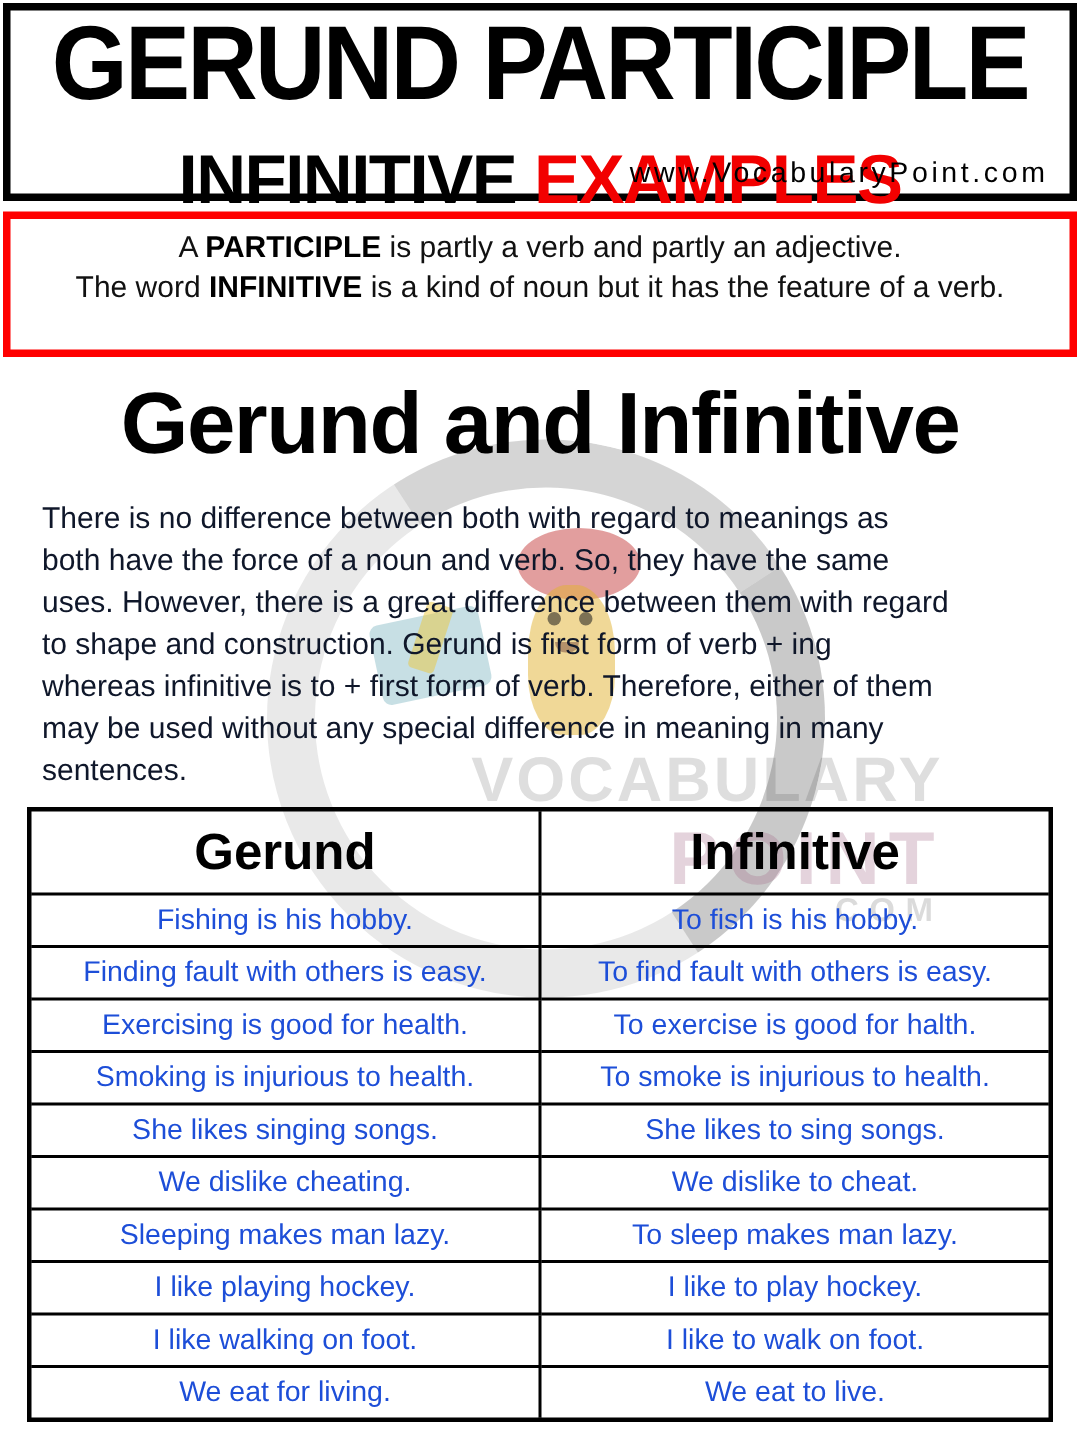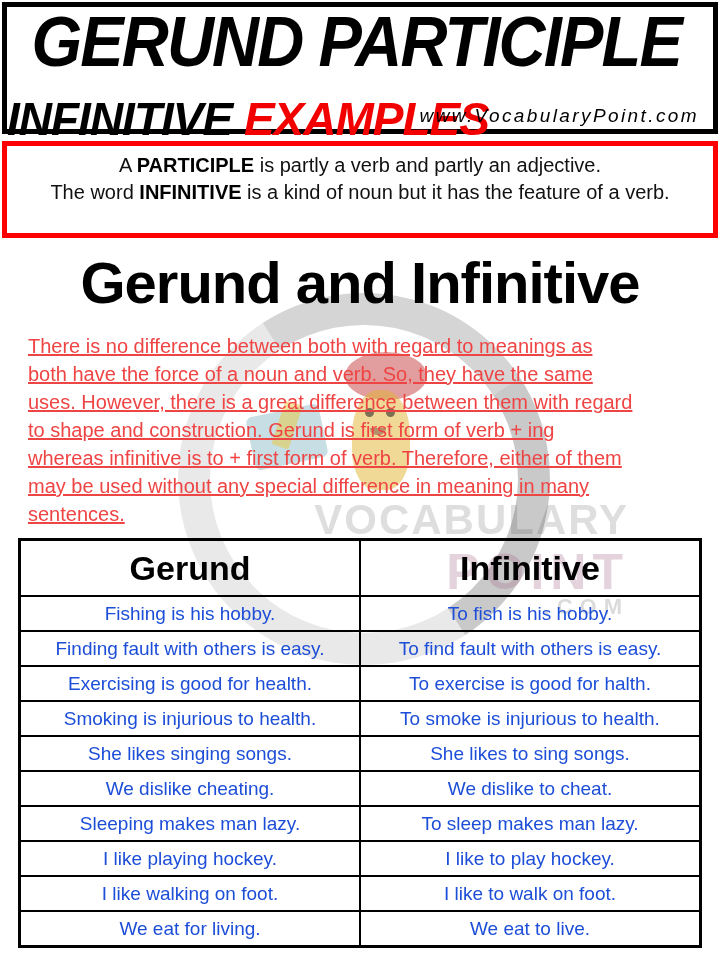--- a/index.html
+++ b/index.html
@@ -21,21 +21,21 @@
   .wm-strip{left:278px;top:402px;width:18px;height:46px;background:rgba(235,200,60,0.50);transform:rotate(18deg);border-radius:3px;}
   .wm-text{left:0;width:629px;text-align:right;font-weight:700;}
   .wm-vocab{top:496px;font-size:42px;letter-spacing:2px;color:rgba(70,70,70,0.18);}
   .wm-point{top:543px;font-size:50px;letter-spacing:6px;color:rgba(165,108,140,0.30);}
   .wm-com{top:594px;font-size:22px;letter-spacing:7px;color:rgba(90,90,90,0.22);}
 
   
   .title-box{
     position:absolute;left:2px;top:2px;width:716px;height:132px;
     box-sizing:border-box;border:5px solid #000;background:transparent;
-    text-align:left;z-index:1;font-style:italic;
+    text-align:center;z-index:1;
   }
   .title-line1{
     display:inline-block;margin-top:5px;font-size:70px;line-height:60px;
     font-weight:900;letter-spacing:-2px;white-space:nowrap;
     transform:scaleX(0.93);transform-origin:50% 50%;color:#000;
   }
   .title-line2{font-size:46px;line-height:40px;font-weight:900;letter-spacing:-1px;white-space:nowrap;color:#000;margin-top:27px;}
   .title-line2 .red{color:#f20000;}
   .site-url{
     position:absolute;right:14px;bottom:2px;font-size:19px;letter-spacing:2.4px;color:#000;
@@ -51,22 +51,22 @@
   .def-line b{font-weight:700;color:#000;}
 
   
   .section-heading{
     position:absolute;left:0;top:252px;width:720px;margin:0;
     text-align:center;font-size:58px;line-height:62px;font-weight:700;
     letter-spacing:-1px;color:#000;z-index:1;
   }
   .paragraph{
     position:absolute;left:28px;top:332px;width:670px;
-    font-size:20px;line-height:28px;color:#ef4444;
-    white-space:pre-line;z-index:1;text-decoration:underline;
+    font-size:20px;line-height:28px;color:#0f172a;
+    white-space:pre-line;z-index:1;
   }
 
   
   .examples{
     position:absolute;left:18px;top:538px;width:684px;
     border-collapse:collapse;table-layout:fixed;z-index:1;
     border:3px solid #000;background:transparent;
   }
   .examples th{
     height:54px;font-size:34px;font-weight:700;color:#000;

